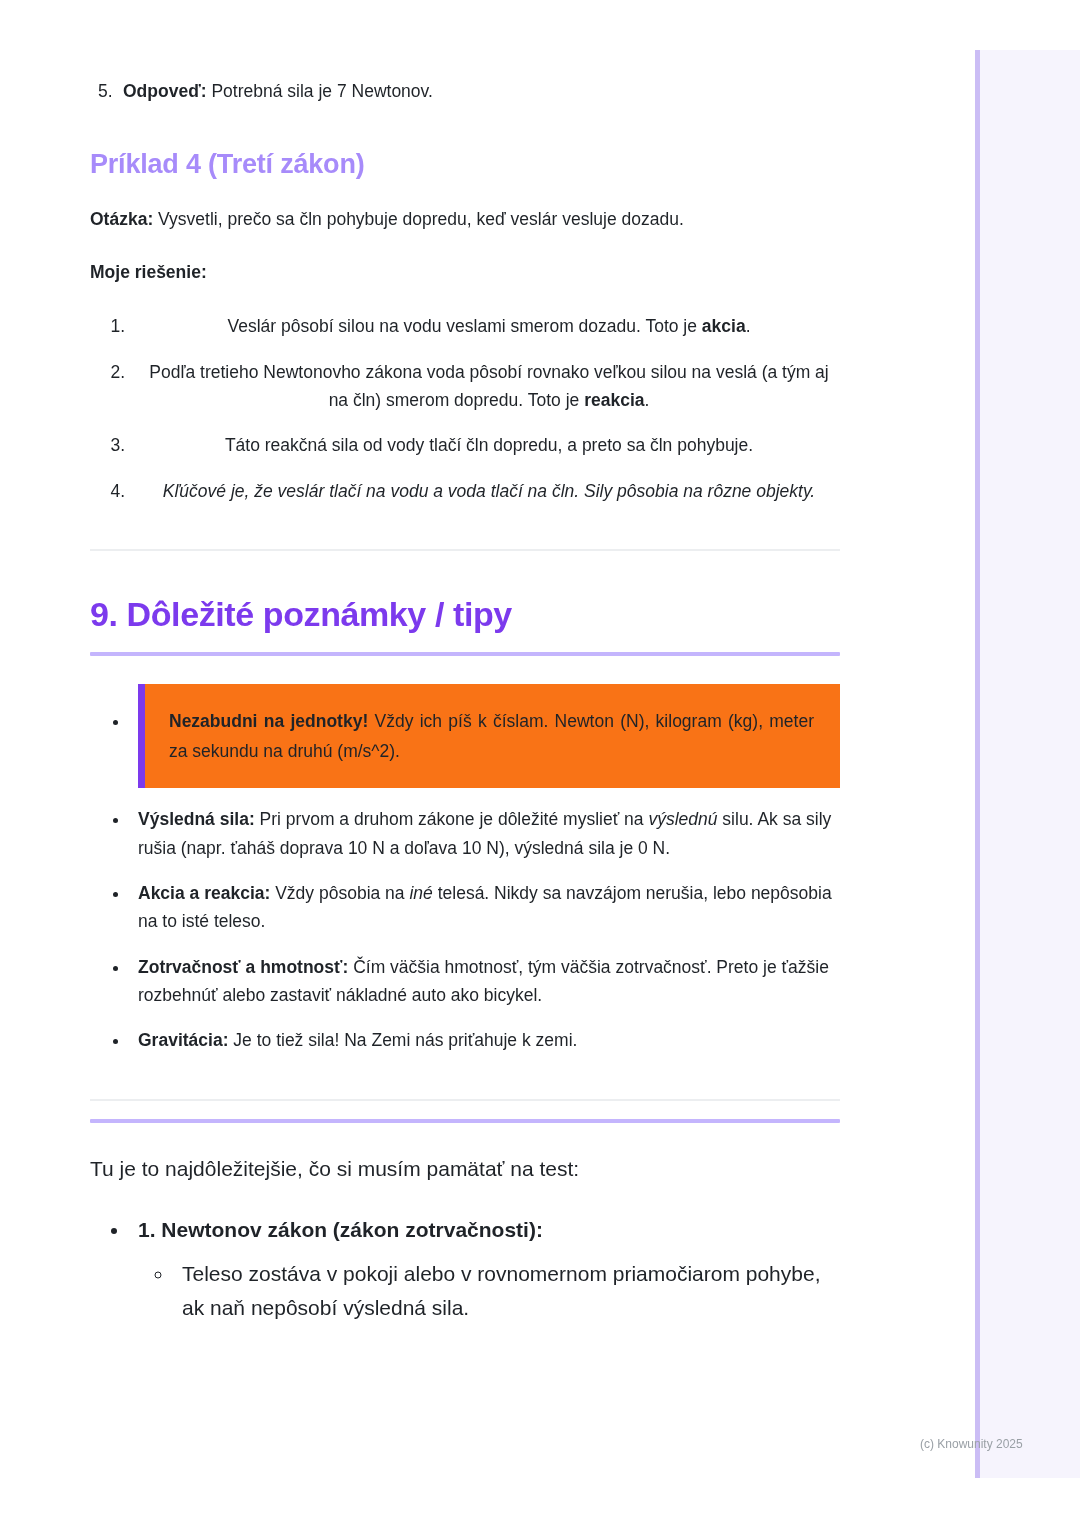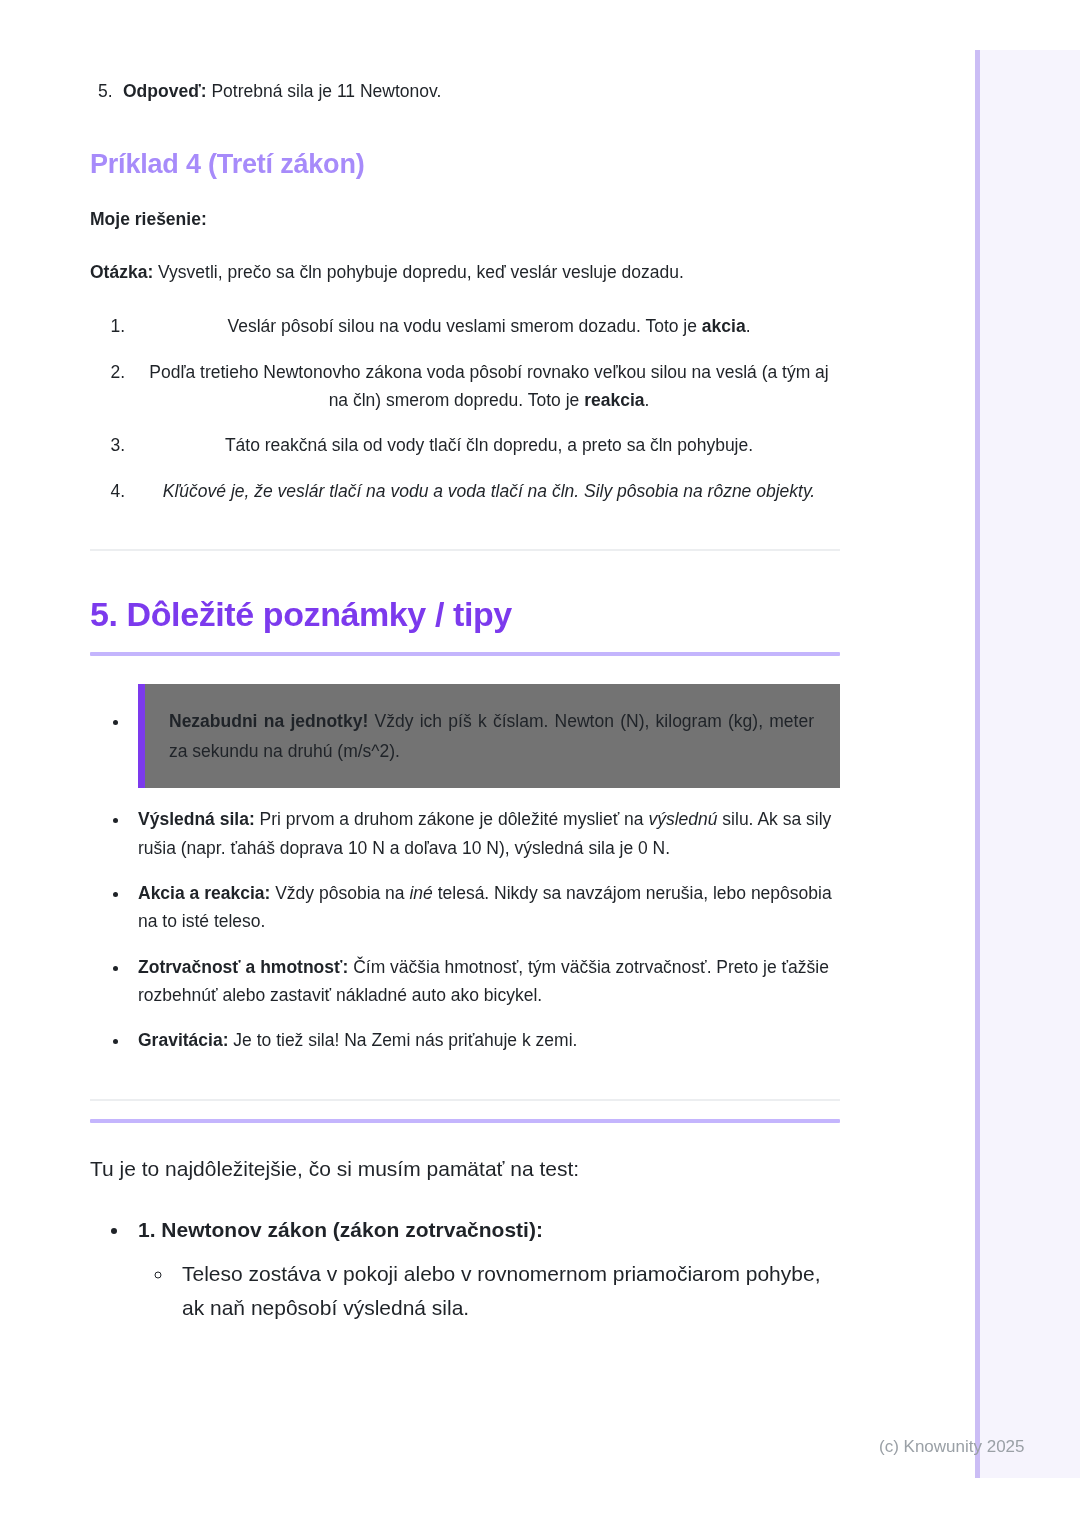--- a/index.html
+++ b/index.html
@@ -120,21 +120,21 @@
   }
   ul.tips > li {
     margin-bottom: 17px;
     padding-left: 8px;
   }
   ul.tips > li:last-child { margin-bottom: 0; }
 
   blockquote.callout {
     margin: 0;
     padding: 22px 26px 22px 24px;
-    background: #737373;
+    background: #f97316;
     border-left: 7px solid #7c3aed;
     font-size: 17.5px;
     line-height: 1.72;
     text-align: justify;
   }
   li.has-callout { padding-left: 18px; list-style-position: outside; }
 
   p.lead {
     font-size: 21px;
     line-height: 1.55;
@@ -154,57 +154,57 @@
     padding: 0 0 0 36px;
     font-weight: normal;
   }
   ul.summary ul.summary-sub > li { padding-left: 8px; }
 
   b, strong { font-weight: bold; margin-top: 21px; }
   i, em { font-style: italic; }
 
   .watermark {
     position: absolute;
-    left: 879px;
+    left: 920px;
     top: 1437px;
-    font-size: 17px;
+    font-size: 12px;
     color: #9aa0a6;
     white-space: nowrap;
   }
 </style>
 </head>
 <body>
 
 <div class="side-panel"></div>
 <div class="side-rule"></div>
 
 <div class="doc">
 
   <ol class="carry">
     <li>
-      <span class="marker">5.</span><b>Odpoveď:</b><span> Potrebná sila je 11 Newtonov.</span>
+      <span class="marker">5.</span><b>Odpoveď:</b><span> Potrebná sila je 7 Newtonov.</span>
     </li>
   </ol>
 
   <h2 class="heading-sub">Príklad 4 (Tretí zákon)</h2>
 
+  <p class="para"><b>Otázka:</b><span> Vysvetli, prečo sa čln pohybuje dopredu, keď veslár vesluje dozadu.</span></p>
+
   <p class="para"><b>Moje riešenie:</b></p>
-
-  <p class="para"><b>Otázka:</b><span> Vysvetli, prečo sa čln pohybuje dopredu, keď veslár vesluje dozadu.</span></p>
 
   <ol class="steps">
     <li><span>Veslár pôsobí silou na vodu veslami smerom dozadu. Toto je </span><b>akcia</b><span>.</span></li>
     <li><span>Podľa tretieho Newtonovho zákona voda pôsobí rovnako veľkou silou na veslá (a tým aj na čln) smerom dopredu. Toto je </span><b>reakcia</b><span>.</span></li>
     <li><span>Táto reakčná sila od vody tlačí čln dopredu, a preto sa čln pohybuje.</span></li>
     <li><i>Kľúčové je, že veslár tlačí na vodu a voda tlačí na čln. Sily pôsobia na rôzne objekty.</i></li>
   </ol>
 
   <hr class="sep">
 
-  <h1 class="section">5. Dôležité poznámky / tipy</h1>
+  <h1 class="section">9. Dôležité poznámky / tipy</h1>
   <div class="section-underline"></div>
 
   <ul class="tips">
     <li class="has-callout">
       <blockquote class="callout"><b>Nezabudni na jednotky!</b><span> Vždy ich píš k číslam. Newton (N), kilogram (kg), meter za sekundu na druhú (m/s^2).</span></blockquote>
     </li>
     <li><b>Výsledná sila:</b><span> Pri prvom a druhom zákone je dôležité myslieť na </span><i>výslednú</i><span> silu. Ak sa sily rušia (napr. ťaháš doprava 10 N a doľava 10 N), výsledná sila je 0 N.</span></li>
     <li><b>Akcia a reakcia:</b><span> Vždy pôsobia na </span><i>iné</i><span> telesá. Nikdy sa navzájom nerušia, lebo nepôsobia na to isté teleso.</span></li>
     <li><b>Zotrvačnosť a hmotnosť:</b><span> Čím väčšia hmotnosť, tým väčšia zotrvačnosť. Preto je ťažšie rozbehnúť alebo zastaviť nákladné auto ako bicykel.</span></li>
     <li><b>Gravitácia:</b><span> Je to tiež sila! Na Zemi nás priťahuje k zemi.</span></li>

